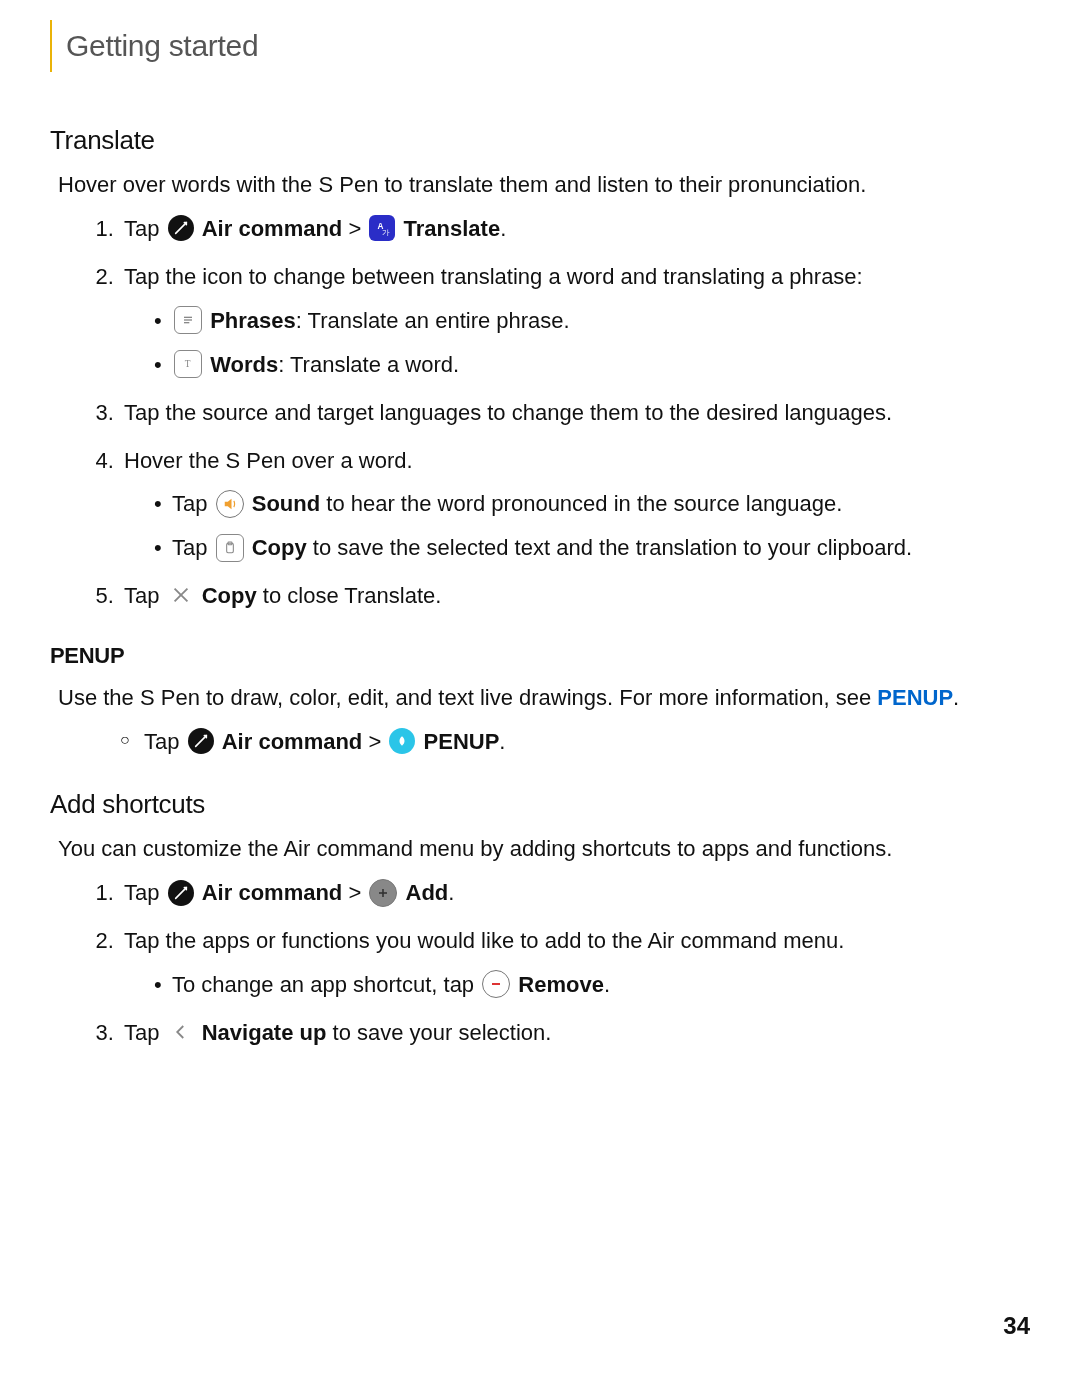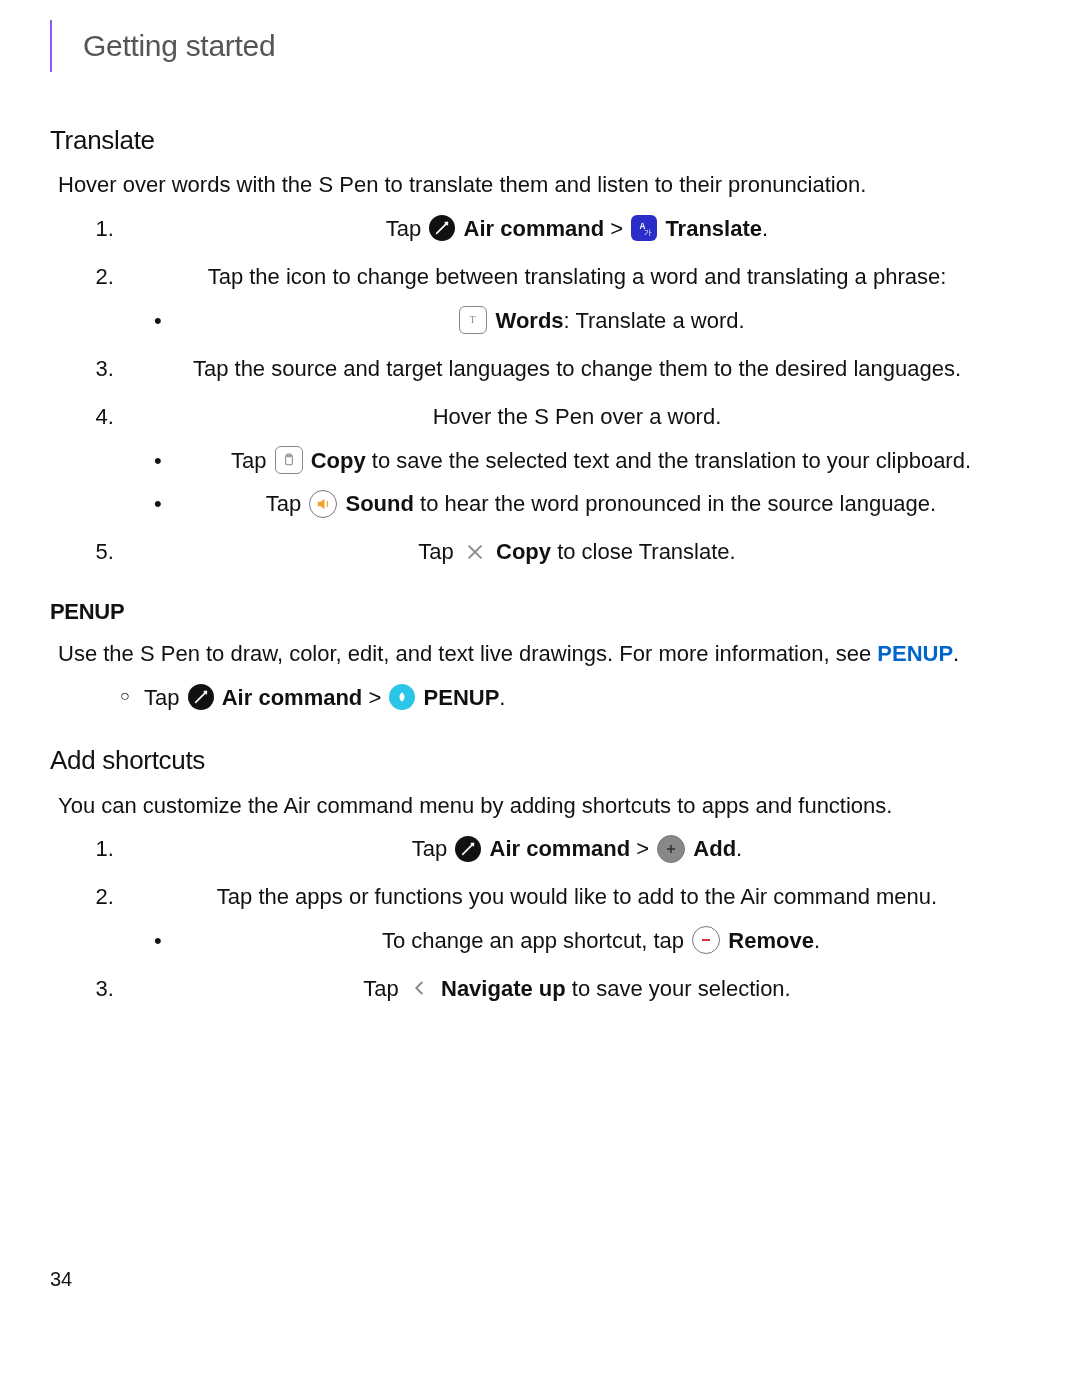--- a/index.html
+++ b/index.html
@@ -6,36 +6,36 @@
     font-family: Arial, Helvetica, sans-serif;
     color: #111;
     margin: 0;
     padding: 20px 50px 40px 50px;
     width: 1080px;
     box-sizing: border-box;
     font-size: 22px;
     line-height: 1.45;
   }
   .breadcrumb {
-    border-left: 2px solid #8b5cf6;
-    padding: 4px 0 4px 31px;
+    border-left: 2px solid #eab308;
+    padding: 4px 0 4px 14px;
     color: #555;
     font-size: 30px;
     letter-spacing: -0.3px;
     margin-bottom: 50px;
   }
   h3.section {
     font-size: 26px;
     font-weight: 500;
     margin: 28px 0 10px 0;
     letter-spacing: -0.3px;
   }
   h3.section.up { text-transform: uppercase; font-size:22px; font-weight:600;}
   p { margin: 4px 0 12px 8px; }
-  ol { margin: 8px 0 10px 0; padding-left: 70px; text-align: center; }
+  ol { margin: 8px 0 10px 0; padding-left: 70px; }
   ol > li { padding-left: 4px; margin-bottom: 16px; }
   ul.sub { list-style: none; margin: 12px 0 4px 0; padding-left: 30px; }
   ul.sub > li { position: relative; margin-bottom: 12px; padding-left: 18px; }
   ul.sub > li::before { content: "•"; position: absolute; left: 0; top:0; }
   ul.circ { list-style: none; margin: 8px 0; padding-left: 70px; }
   ul.circ > li { position: relative; padding-left: 24px; margin-bottom: 16px; margin-top: 12px;}
   ul.circ > li::before { content: "○"; position:absolute; left:0; top:2px; font-size:16px;}
   .b { font-weight: 700; }
   a.link { color: #0066cc; text-decoration: none; font-weight:600;}
   .ico {
@@ -47,21 +47,21 @@
     margin: 0 2px;
     position: relative;
     top: -2px;
   }
   .ico-circ-dark { background:#111; border-radius:50%; }
   .ico-circ-gray { background:#888; border-radius:50%; border:1.5px solid #777;}
   .ico-circ-white { background:#fff; border-radius:50%; border:1.5px solid #777;}
   .ico-rrect-blue { background:#2a2dc7; border-radius:6px; width:26px; height:26px;}
   .ico-rrect-out { background:#fff; border:1.5px solid #888; border-radius:6px;}
   .ico-cyan { background:#2bc5e8; border-radius:50%; }
-  .pagenum { text-align:left; margin-top:260px; font-size:20px;}
+  .pagenum { text-align:right; margin-top:260px; font-size:24px;font-weight:bold;}
   svg { display:block; }
 </style>
 </head>
 <body>
 
 <div class="breadcrumb">Getting started</div>
 
 <h3 class="section">Translate</h3>
 <p>Hover over words with the S Pen to translate them and listen to their pronunciation.</p>
 <ol>
@@ -82,51 +82,61 @@
         </svg>
     </span>
     <span class="b">Translate</span><span>.</span>
   </li>
   <li>
     <span>Tap the icon to change between translating a word and translating a phrase:</span>
     <ul class="sub">
       <li>
         <span class="ico ico-rrect-out">
           <svg viewBox="0 0 24 24" width="16" height="16">
+              <line x1="6" y1="8" x2="18" y2="8" stroke="#888" stroke-width="2"></line>
+              <line x1="6" y1="12" x2="18" y2="12" stroke="#888" stroke-width="2"></line>
+              <line x1="6" y1="16" x2="14" y2="16" stroke="#888" stroke-width="2"></line>
+            </svg>
+        </span>
+        <span class="b">Phrases</span><span>: Translate an entire phrase.</span>
+      </li>
+      <li>
+        <span class="ico ico-rrect-out">
+          <svg viewBox="0 0 24 24" width="16" height="16">
               <text x="7" y="17" font-size="14" fill="#888" font-family="serif">T</text>
             </svg>
         </span>
         <span class="b">Words</span><span>: Translate a word.</span>
       </li>
     </ul>
   </li>
   <li>Tap the source and target languages to change them to the desired languages.</li>
   <li>
     <span>Hover the S Pen over a word.</span>
     <ul class="sub">
-      <li>
-        <span>Tap </span>
-        <span class="ico ico-rrect-out">
-          <svg viewBox="0 0 24 24" width="16" height="16">
-              <rect x="7" y="5" width="10" height="14" rx="2" fill="none" stroke="#888" stroke-width="1.6"></rect>
-              <rect x="9" y="3" width="6" height="4" rx="1" fill="none" stroke="#888" stroke-width="1.6"></rect>
-            </svg>
-        </span>
-        <span class="b">Copy</span><span> to save the selected text and the translation to your clipboard.</span>
-      </li>
       <li>
         <span>Tap </span>
         <span class="ico ico-circ-white">
           <svg viewBox="0 0 24 24" width="18" height="18">
               <path d="M5 9v6h4l5 4V5L9 9H5z" fill="#f0a030"></path>
               <path d="M17 8c1.5 1.5 1.5 6.5 0 8" stroke="#f0a030" stroke-width="1.6" fill="none"></path>
             </svg>
         </span>
         <span class="b">Sound</span><span> to hear the word pronounced in the source language.</span>
       </li>
+      <li>
+        <span>Tap </span>
+        <span class="ico ico-rrect-out">
+          <svg viewBox="0 0 24 24" width="16" height="16">
+              <rect x="7" y="5" width="10" height="14" rx="2" fill="none" stroke="#888" stroke-width="1.6"></rect>
+              <rect x="9" y="3" width="6" height="4" rx="1" fill="none" stroke="#888" stroke-width="1.6"></rect>
+            </svg>
+        </span>
+        <span class="b">Copy</span><span> to save the selected text and the translation to your clipboard.</span>
+      </li>
     </ul>
   </li>
   <li>
     <span>Tap </span>
     <span class="ico">
       <svg viewBox="0 0 24 24" width="22" height="22">
           <line x1="5" y1="5" x2="19" y2="19" stroke="#888" stroke-width="2"></line>
           <line x1="19" y1="5" x2="5" y2="19" stroke="#888" stroke-width="2"></line>
         </svg>
     </span>

